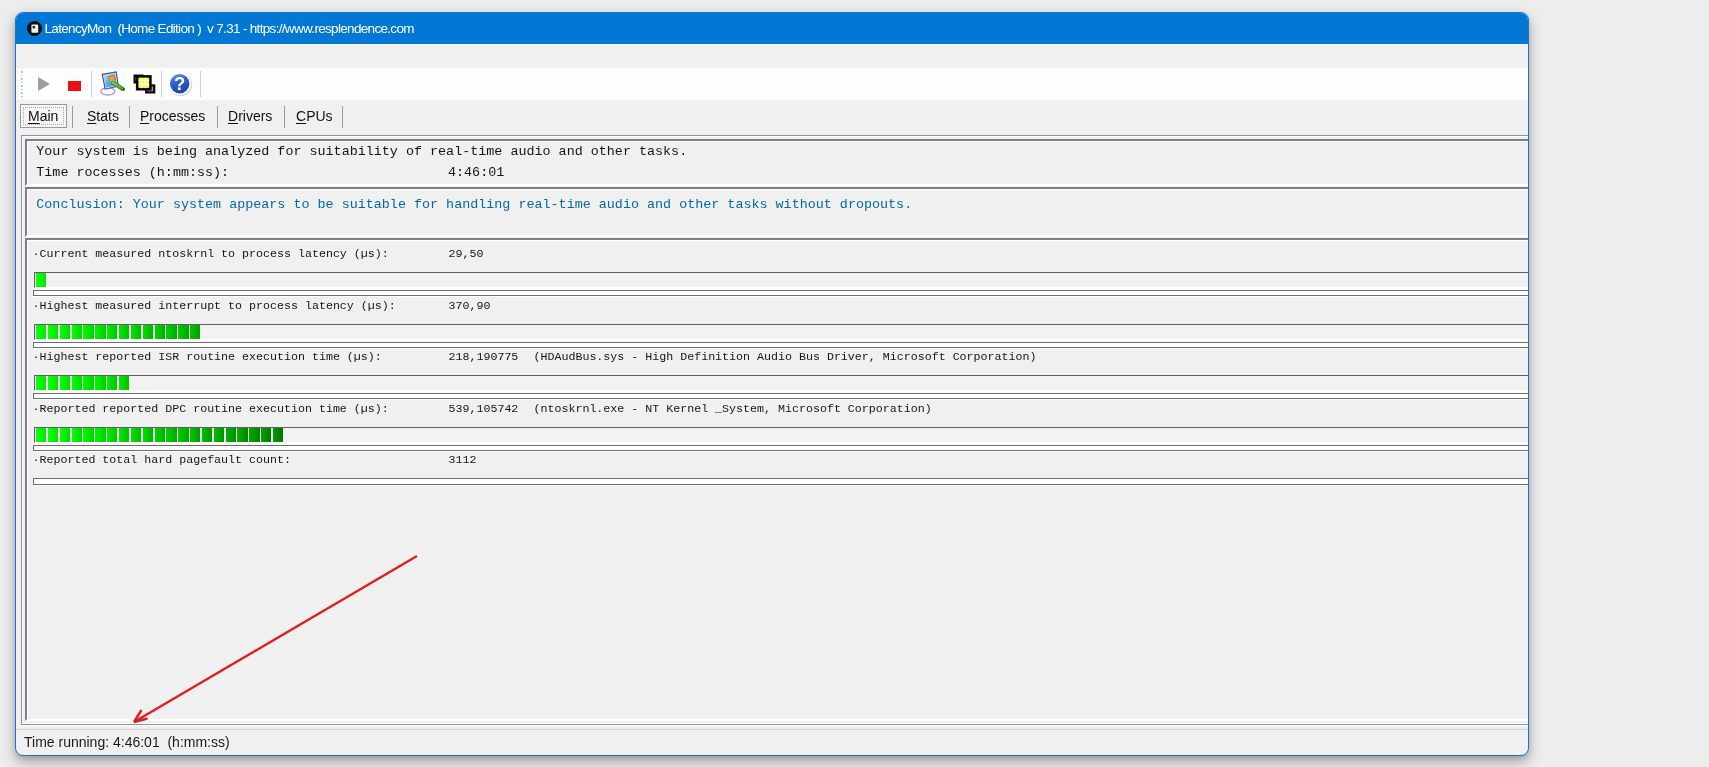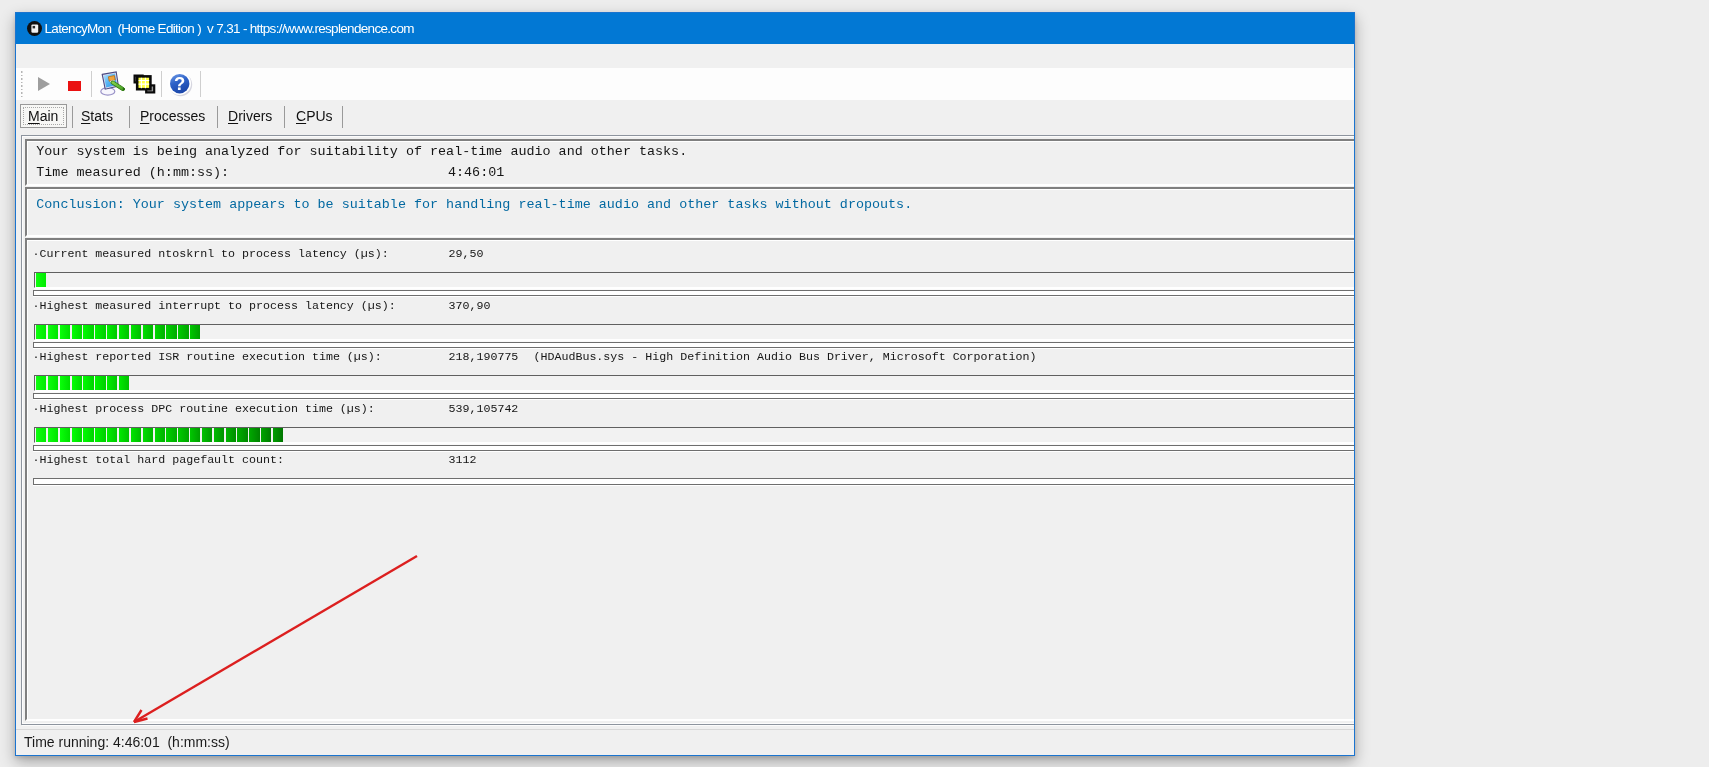--- a/index.html
+++ b/index.html
@@ -1,17 +1,17 @@
 <!DOCTYPE html>
 <html><head><meta charset="utf-8">
 <style>
 html,body{margin:0;padding:0;}
 body{width:1709px;height:767px;background:#ededed;font-family:"Liberation Sans",sans-serif;overflow:hidden;position:relative;}
-.window{position:absolute;left:15px;top:12px;width:1340px;height:744px;background:#f0f0f0;
- border:1px solid #1b74cf;border-radius:0;box-shadow:0 6px 14px rgba(0,0,0,0.30),0 2px 4px rgba(0,0,0,0.12);
+.window{position:absolute;left:15px;top:12px;width:1514px;height:744px;background:#f0f0f0;
+ border:1px solid #1b74cf;border-radius:8px;box-shadow:0 6px 14px rgba(0,0,0,0.30),0 2px 4px rgba(0,0,0,0.12);
  box-sizing:border-box;overflow:hidden;}
 .titlebar{position:absolute;left:0;top:0;right:0;height:31px;background:#0278d4;}
 .title-text{position:absolute;left:28.5px;top:0;height:31px;line-height:31px;color:#ffffff;font-size:13.5px;letter-spacing:-0.68px;white-space:pre;}
 .menubar{position:absolute;left:0;top:31px;right:0;height:23px;background:#fdfdfd;border-bottom:1px solid #dcdcdc;}
 .menuitem{position:absolute;top:2px;height:23px;line-height:23px;font-size:14px;color:#111;}
 .menuitem u{text-decoration:underline;text-underline-offset:2px;}
 .toolbar{position:absolute;left:0;top:55px;right:0;height:32px;background:#fdfdfd;border-bottom:1px solid #dcdcdc;}
 .grip{position:absolute;width:3px;background-image:repeating-linear-gradient(to bottom,#b5b5b5 0 1.5px,transparent 1.5px 3.5px);background-size:1.5px 100%;background-repeat:no-repeat;}
 .tsep{position:absolute;top:3px;width:1px;height:26px;background:#cfcfcf;}
 .tabstrip{position:absolute;left:0;top:87px;right:0;height:35px;background:#f0f0f0;}
@@ -99,33 +99,33 @@
       <circle cx="12.4" cy="12.4" r="11.6" fill="#ffffff"></circle>
       <circle cx="12.7" cy="12.7" r="9.7" fill="url(#hg)"></circle>
       <text x="12.7" y="19.4" font-family="Liberation Sans,sans-serif" font-size="18.5" font-weight="bold" fill="#ffffff" text-anchor="middle">?</text>
     </svg>
     <div class="tsep" style="left:183.5px;"></div>
   </div>
   <div class="tabstrip">
     <div class="tabsel"></div>
     <div class="tablbl" style="left:12px;"><u>M</u>ain</div>
     <div class="tabdiv" style="left:55.5px;"></div>
-    <div class="tablbl" style="left:65px;"><u>S</u>tats</div>
+    <div class="tablbl" style="left:71px;"><u>S</u>tats</div>
     <div class="tabdiv" style="left:112.5px;"></div>
     <div class="tablbl" style="left:124px;"><u>P</u>rocesses</div>
     <div class="tabdiv" style="left:200.5px;"></div>
     <div class="tablbl" style="left:212px;text-align:right;"><u>D</u>rivers</div>
     <div class="tabdiv" style="left:268px;"></div>
     <div class="tablbl" style="left:280px;"><u>C</u>PUs</div>
     <div class="tabdiv" style="left:326px;"></div>
   </div>
   <div class="tabpage">
     <div class="panel" style="top:3px;height:47px;"></div>
     <div class="mtL" style="left:14.3px;top:8px;">Your system is being analyzed for suitability of real-time audio and other tasks.</div>
-    <div class="mtL" style="left:14.3px;top:29px;">Time measured (h:mm:ss):</div>
+    <div class="mtL" style="left:14.3px;top:29px;">Time rocesses (h:mm:ss):</div>
     <div class="mtL" style="left:426px;top:29px;">4:46:01</div>
     <div class="panel" style="top:51px;height:50px;"></div>
     <div class="mtL" style="left:14.3px;top:60.5px;color:#0369a1;">Conclusion: Your system appears to be suitable for handling real-time audio and other tasks without dropouts.</div>
     <div class="panel" style="top:102px;height:483px;"></div>
     <div class="mt" style="left:10.5px;top:111.0px;">·Current measured ntoskrnl to process latency (µs):</div>
     <div class="mt" style="left:426.5px;top:111.0px;">29,50</div>
     <div class="bar" style="left:12.0px;top:136.0px;width:1642px;">
         <i style="left:1.0px;background:linear-gradient(90deg,hsl(120,100%,53.0%),hsl(120,100%,46.0%));"></i>
       </div>
     <div class="thin" style="left:11.0px;top:154.0px;width:1645px;height:6px;"></div>
@@ -155,22 +155,23 @@
         <i style="left:1.0px;background:linear-gradient(90deg,hsl(120,100%,53.0%),hsl(120,100%,46.0%));"></i>
         <i style="left:12.8px;background:linear-gradient(90deg,hsl(120,100%,52.9%),hsl(120,100%,44.9%));"></i>
         <i style="left:24.7px;background:linear-gradient(90deg,hsl(120,100%,51.7%),hsl(120,100%,43.7%));"></i>
         <i style="left:36.5px;background:linear-gradient(90deg,hsl(120,100%,50.5%),hsl(120,100%,42.5%));"></i>
         <i style="left:48.4px;background:linear-gradient(90deg,hsl(120,100%,49.4%),hsl(120,100%,41.4%));"></i>
         <i style="left:60.2px;background:linear-gradient(90deg,hsl(120,100%,48.2%),hsl(120,100%,40.2%));"></i>
         <i style="left:72.1px;background:linear-gradient(90deg,hsl(120,100%,47.1%),hsl(120,100%,39.1%));"></i>
         <i style="left:83.9px;background:linear-gradient(90deg,hsl(120,100%,46.0%),hsl(120,100%,38.0%));"></i>
       </div>
     <div class="thin" style="left:11.0px;top:257.0px;width:1645px;height:6px;"></div>
-    <div class="mt" style="left:10.5px;top:265.5px;">·Highest process DPC routine execution time (µs):</div>
+    <div class="mt" style="left:10.5px;top:265.5px;">·Reported reported DPC routine execution time (µs):</div>
     <div class="mt" style="left:426.5px;top:265.5px;">539,105742</div>
+    <div class="mt" style="left:511.5px;top:265.5px;">(ntoskrnl.exe - NT Kernel _System, Microsoft Corporation)</div>
     <div class="bar" style="left:12.0px;top:290.5px;width:1642px;">
         <i style="left:1.0px;background:linear-gradient(90deg,hsl(120,100%,53.0%),hsl(120,100%,46.0%));"></i>
         <i style="left:12.8px;background:linear-gradient(90deg,hsl(120,100%,52.9%),hsl(120,100%,44.9%));"></i>
         <i style="left:24.7px;background:linear-gradient(90deg,hsl(120,100%,51.7%),hsl(120,100%,43.7%));"></i>
         <i style="left:36.5px;background:linear-gradient(90deg,hsl(120,100%,50.5%),hsl(120,100%,42.5%));"></i>
         <i style="left:48.4px;background:linear-gradient(90deg,hsl(120,100%,49.4%),hsl(120,100%,41.4%));"></i>
         <i style="left:60.2px;background:linear-gradient(90deg,hsl(120,100%,48.2%),hsl(120,100%,40.2%));"></i>
         <i style="left:72.1px;background:linear-gradient(90deg,hsl(120,100%,47.1%),hsl(120,100%,39.1%));"></i>
         <i style="left:83.9px;background:linear-gradient(90deg,hsl(120,100%,46.0%),hsl(120,100%,38.0%));"></i>
         <i style="left:95.8px;background:linear-gradient(90deg,hsl(120,100%,44.8%),hsl(120,100%,36.8%));"></i>
@@ -181,21 +182,21 @@
         <i style="left:155.0px;background:linear-gradient(90deg,hsl(120,100%,39.0%),hsl(120,100%,31.0%));"></i>
         <i style="left:166.9px;background:linear-gradient(90deg,hsl(120,100%,37.9%),hsl(120,100%,29.9%));"></i>
         <i style="left:178.7px;background:linear-gradient(90deg,hsl(120,100%,36.8%),hsl(120,100%,28.8%));"></i>
         <i style="left:190.6px;background:linear-gradient(90deg,hsl(120,100%,35.6%),hsl(120,100%,27.6%));"></i>
         <i style="left:202.4px;background:linear-gradient(90deg,hsl(120,100%,34.5%),hsl(120,100%,26.5%));"></i>
         <i style="left:214.3px;background:linear-gradient(90deg,hsl(120,100%,33.3%),hsl(120,100%,25.3%));"></i>
         <i style="left:226.1px;background:linear-gradient(90deg,hsl(120,100%,32.2%),hsl(120,100%,24.2%));"></i>
         <i style="left:238.0px;background:linear-gradient(90deg,hsl(120,100%,31.0%),hsl(120,100%,23.0%));"></i>
       </div>
     <div class="thin" style="left:11.0px;top:308.5px;width:1645px;height:6px;"></div>
-    <div class="mt" style="left:10.5px;top:317.0px;">·Highest total hard pagefault count:</div>
+    <div class="mt" style="left:10.5px;top:317.0px;">·Reported total hard pagefault count:</div>
     <div class="mt" style="left:426.5px;top:317.0px;">3112</div>
     <div class="thin" style="left:11.0px;top:342.0px;width:1645px;height:7px;"></div>
 
   </div>
   <div class="statusline"></div>
   <div class="statustext">Time running: 4:46:01  (h:mm:ss)</div>
   <svg style="position:absolute;left:1664px;top:728px;" width="12" height="12" viewBox="0 0 12 12">
     <g fill="#9a9a9a">
         <rect x="9" y="1" width="2" height="2"></rect>
         <rect x="5" y="5" width="2" height="2"></rect>

